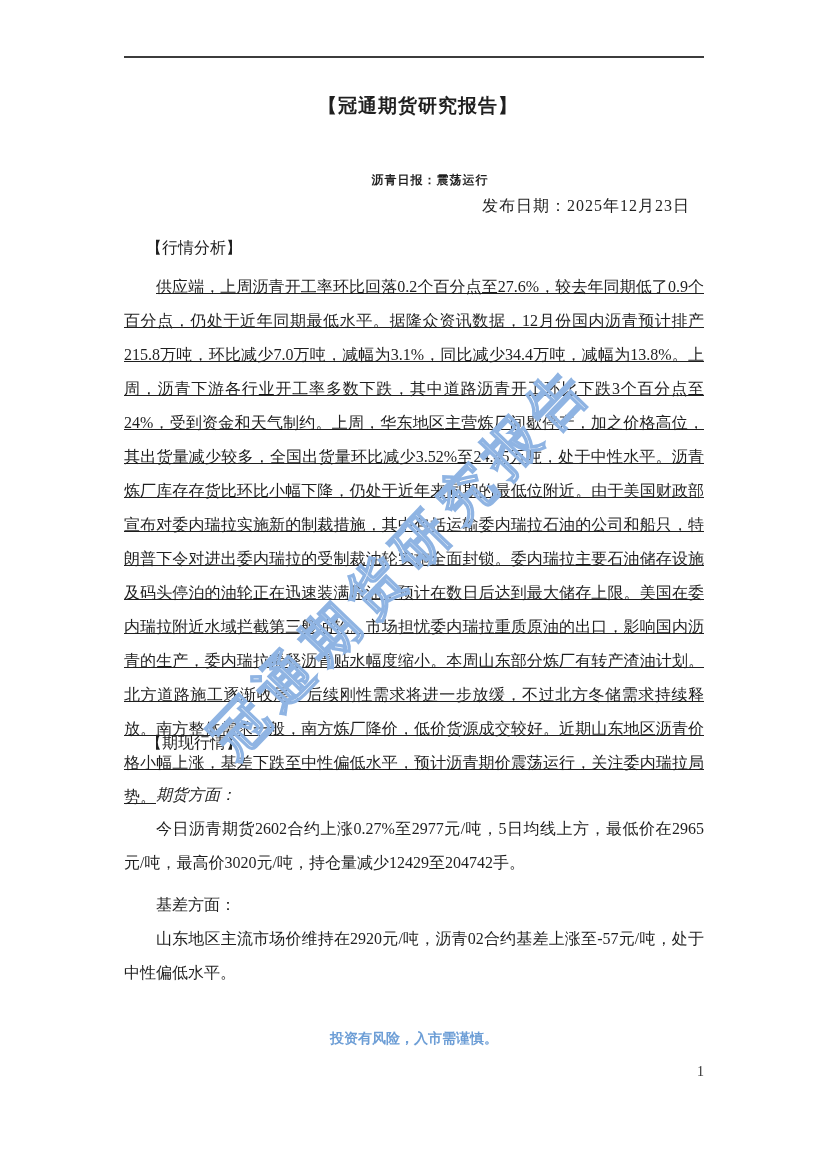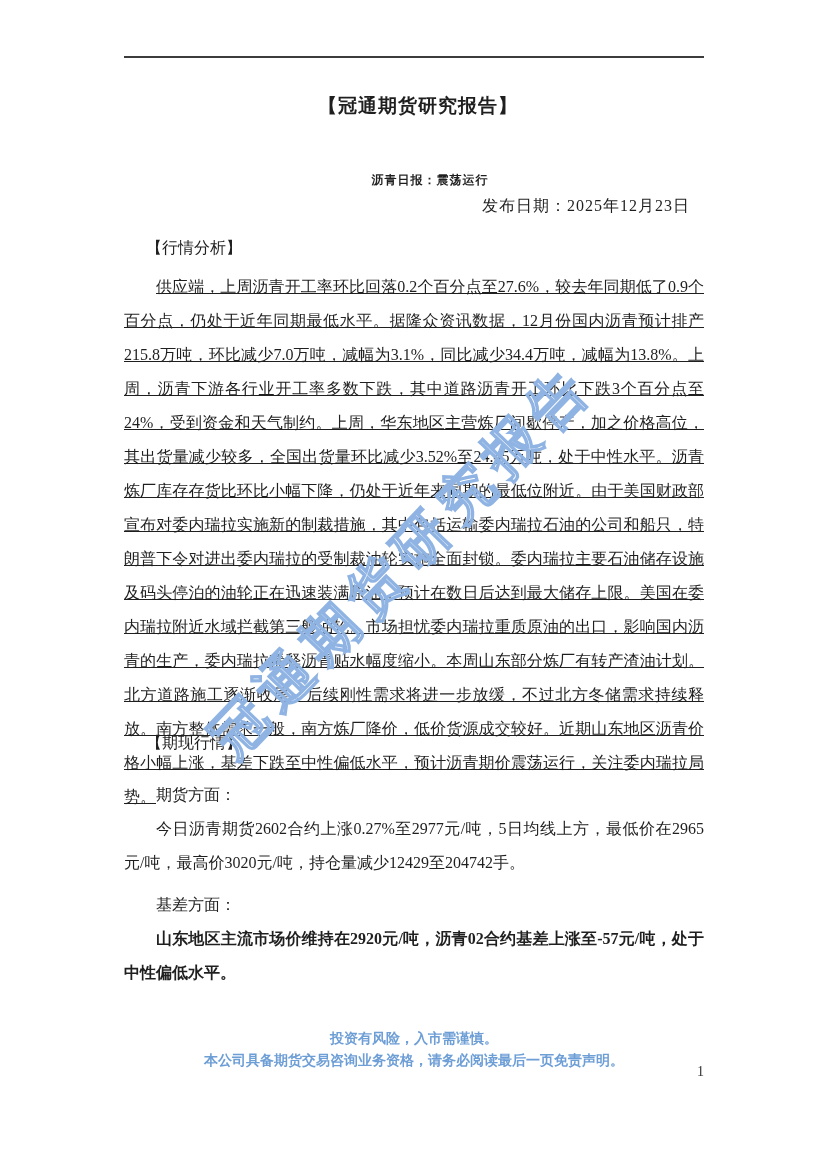--- a/index.html
+++ b/index.html
@@ -67,24 +67,24 @@
     position: absolute;
     left: 124px;
     width: 580px;
     margin: 0;
     font-size: 16px;
     line-height: 34px;
     text-align: justify;
     text-indent: 2em;
   }
   #para-analysis { top: 270px; text-decoration: underline; }
-  #label-futures { top: 778px; }
+  #label-futures { top: 778px; font-style: italic; }
   #para-futures { top: 812px; }
   #label-basis { top: 888px; }
-  #para-basis { top: 922px; font-weight: bold; }
+  #para-basis { top: 922px; }
   .watermark {
     position: absolute;
     left: 402px;
     top: 561px;
     transform: translate(-50%, -50%) rotate(-46deg);
     font-size: 55px;
     font-weight: bold;
     letter-spacing: 10px;
     white-space: nowrap;
     color: rgba(143, 180, 227, 0.38);
@@ -142,18 +142,17 @@
   <p class="body-para" id="para-futures">今日沥青期货2602合约上涨0.27%至2977元/吨，5日均线上方，最低价在2965元/吨，最高价3020元/吨，持仓量减少12429至204742手。</p>
 
   <p class="body-para" id="label-basis">基差方面：</p>
 
   <p class="body-para" id="para-basis">山东地区主流市场价维持在2920元/吨，沥青02合约基差上涨至-57元/吨，处于中性偏低水平。</p>
 
   <div class="watermark">冠通期货研究报告</div>
 
   <div class="footer">
     <div class="footer-line">投资有风险，入市需谨慎。</div>
-    <div class="footer-line">本公司具备期货交易咨询业务资格，请务必阅读最后一页免责声明。</div>
   </div>
 
   <div class="page-number">1</div>
 
 </div>
 
 </body></html>

